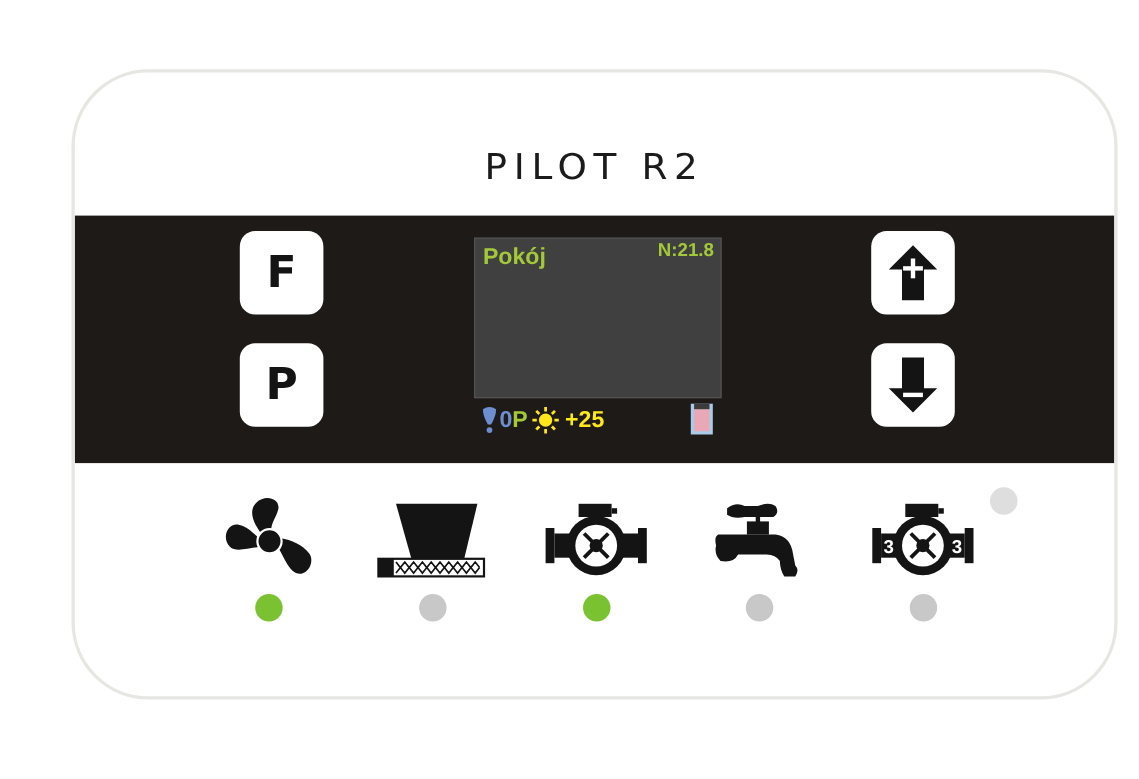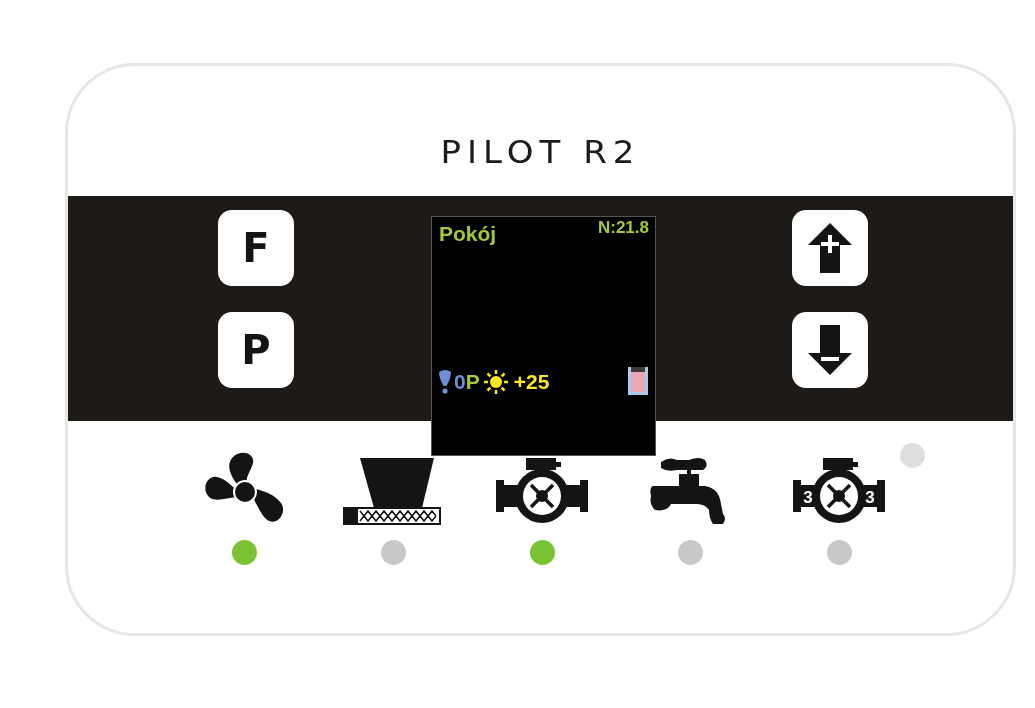--- a/index.html
+++ b/index.html
@@ -2,21 +2,21 @@
 <html><head>
 <meta charset="utf-8">
 <style>
   html,body{margin:0;padding:0;}
   body{width:1035px;height:708px;background:#ffffff;position:relative;overflow:hidden;font-family:"Liberation Sans",sans-serif;}
   .panel{position:absolute;left:42px;top:63px;width:951px;height:573px;border:3px solid #e6e6e2;border-radius:70px;background:#fff;box-sizing:border-box;overflow:hidden;margin-left:23px;}
   .title{position:absolute;left:0;right:0;top:66px;text-align:center;font-family:"DejaVu Sans",sans-serif;font-size:34px;letter-spacing:6px;color:#1b1b1b;font-weight:normal;transform:scaleY(0.95);}
   .band{position:absolute;left:0;right:0;top:130px;height:225px;background:#1e1a17;}
   .key{position:absolute;width:76px;height:76px;background:#fff;border-radius:14px;display:flex;align-items:center;justify-content:center;cursor:pointer;}
   .key .lbl{font-family:"DejaVu Sans",sans-serif;font-weight:bold;font-size:40px;color:#141414;}
-  .screen{position:absolute;left:363px;top:20px;width:225px;height:240px;background:#000000;border:1px solid #555;box-sizing:border-box;font-family:"Liberation Sans",sans-serif;font-weight:bold;}
+  .screen{position:absolute;left:363px;top:20px;width:225px;height:146px;background:#404040;border:1px solid #555;box-sizing:border-box;font-family:"Liberation Sans",sans-serif;font-weight:bold;}
   .s-room{position:absolute;left:7px;top:5px;font-size:21px;color:#a3c83a;}
   .s-set{position:absolute;right:6px;top:1px;font-size:17px;color:#a3c83a;}
   .s-big{position:absolute;left:0;right:0;top:22px;text-align:center;font-size:94px;color:#a3c83a;letter-spacing:-2px;line-height:100px;}
   .s-circ{position:absolute;left:13px;top:121px;font-size:22px;color:#e2782c;white-space:nowrap;}
   .s-circ .arr{font-size:15px;margin:0 2px;position:relative;top:-2px;}
   .s-bottom{position:absolute;left:6px;top:151px;height:28px;display:flex;align-items:center;font-size:21px;}
   .drop{width:14px;height:26px;position:relative;}
   .zero{color:#6d8fd1;margin-left:2px;}
   .p{color:#a3c83a;}
   .plus{color:#ffe81a;margin-left:2px;}

